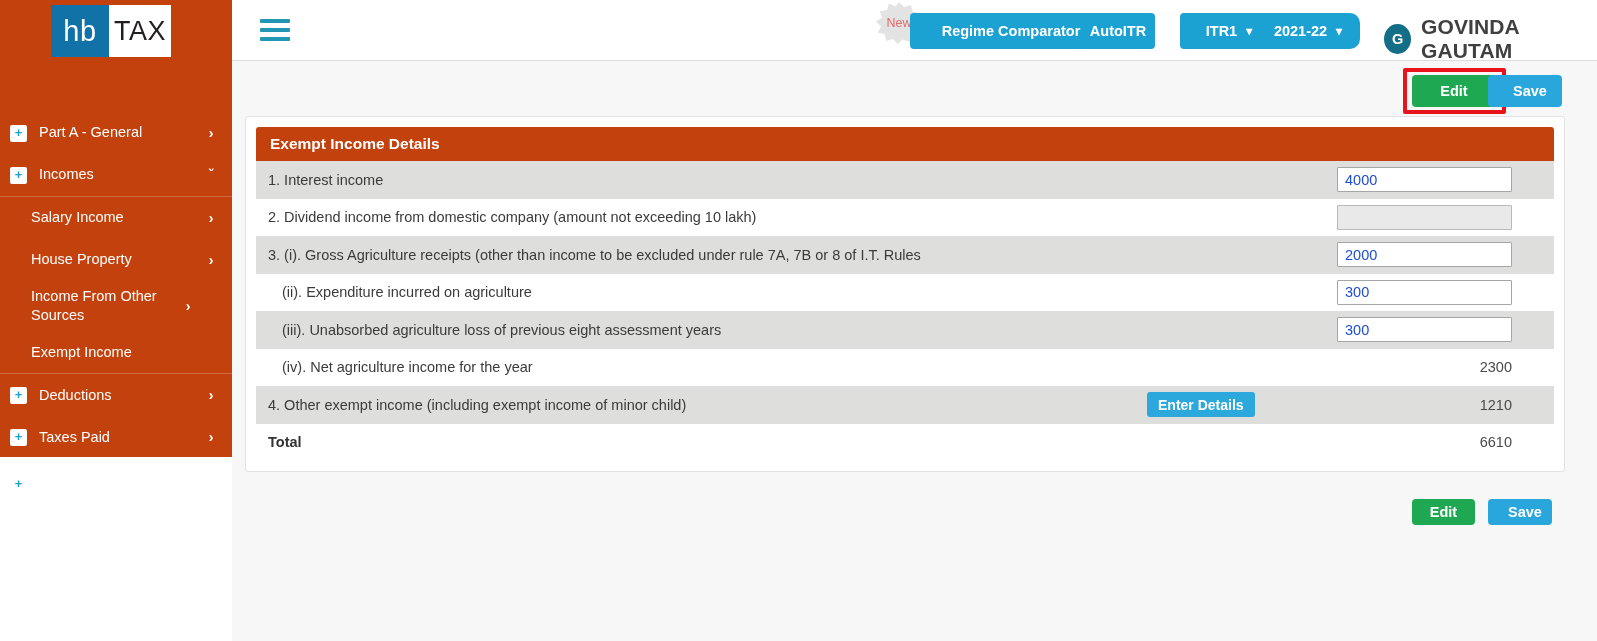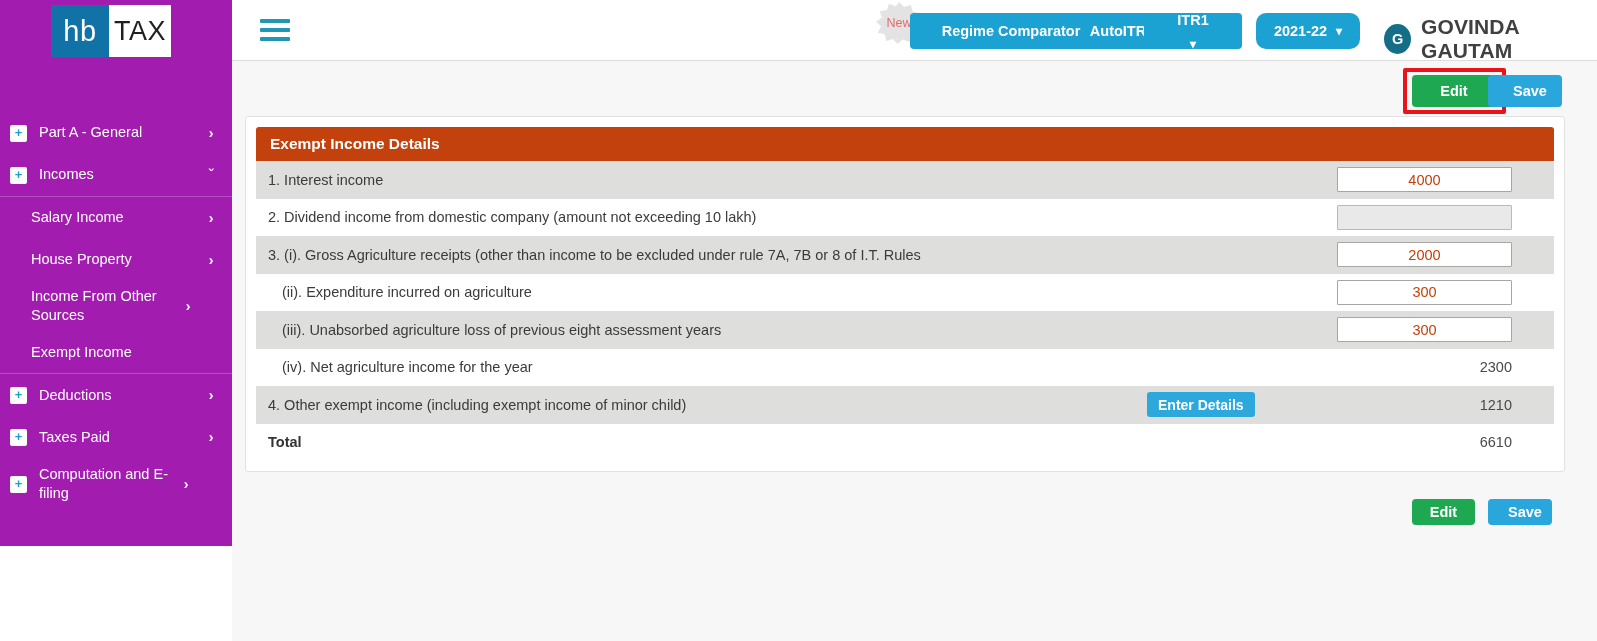--- a/index.html
+++ b/index.html
@@ -8,22 +8,22 @@
     width: 1597px; height: 641px;
     background: #ffffff;
     font-family: "Liberation Sans", sans-serif;
     overflow: hidden;
   }
   #app { position: relative; width: 1597px; height: 641px; }
 
   
   #sidebar {
     position: absolute; left: 0; top: 0;
-    width: 232px; height: 546px;
-    background: #a21caf;
+    width: 232px; height: 457px;
+    background: #c2410c;
   }
   #logo-wrap {
     position: absolute; left: 51px; top: 5px;
     width: 120px; height: 52px;
     display: flex; align-items: stretch;
   }
   .logo-hb {
     background: #1172a8; color: #ffffff;
     width: 58px; display: flex; align-items: center; justify-content: center;
     font-size: 29px; font-weight: 400; letter-spacing: .5px;
@@ -81,21 +81,21 @@
     background: #1ba1d2; color: #ffffff;
     border: none; border-radius: 4px;
     font-family: "Liberation Sans", sans-serif;
     font-size: 14.5px; font-weight: 700;
     height: 36px;
     display: flex; align-items: center; justify-content: center;
     cursor: pointer; white-space: nowrap;
   }
   #btn-regime { left: 678px; width: 202px; }
   #btn-autoitr { left: 849px; width: 74px; }
-  #btn-itr1 { left: 912px; width: 98px; gap: 9px; flex-direction: column; }
+  #btn-itr1 { left: 948px; width: 98px; gap: 9px; }
   #btn-year { left: 1024px; width: 104px; gap: 9px; border-radius: 10px; }
   .caret { font-size: 12px; font-weight: 700; }
   #new-badge {
     position: absolute; left: 644px; top: 2px;
     width: 46px; height: 42px;
     display: flex; align-items: center; justify-content: center;
     background: #e3e3e3;
     color: #e06c6c;
     font-size: 12.5px;
     clip-path: polygon(50% 0%, 61% 12%, 76% 7%, 80% 23%, 95% 26%, 89% 41%,
@@ -175,24 +175,24 @@
   .row.shaded { background: #dededd; }
   .row.plain { background: #ffffff; }
   .row-label { padding-left: 12px; flex: 1 1 auto; white-space: nowrap; }
   .row-label.indent { padding-left: 26px; }
   .row-label.bold { font-weight: 700; color: #333333; }
   .row-input {
     position: absolute; right: 42px; top: 6px;
     width: 175px; height: 25px;
     border: 1px solid #a6a6a6;
     background: #ffffff;
-    color: #c2410c;
+    color: #1d4ed8;
     font-family: "Liberation Sans", sans-serif;
     font-size: 14.5px;
-    text-align: center;
+    text-align: left;
     padding: 0 7px;
     border-radius: 1px;
   }
   .row-input.disabled { background: #e9e9e9; border-color: #b9b9b9; }
   .row-value {
     position: absolute; right: 42px; top: 0;
     height: 37.5px; width: 175px;
     display: flex; align-items: center; justify-content: flex-end;
     font-size: 14.5px; color: #4a4a4a;
   }

